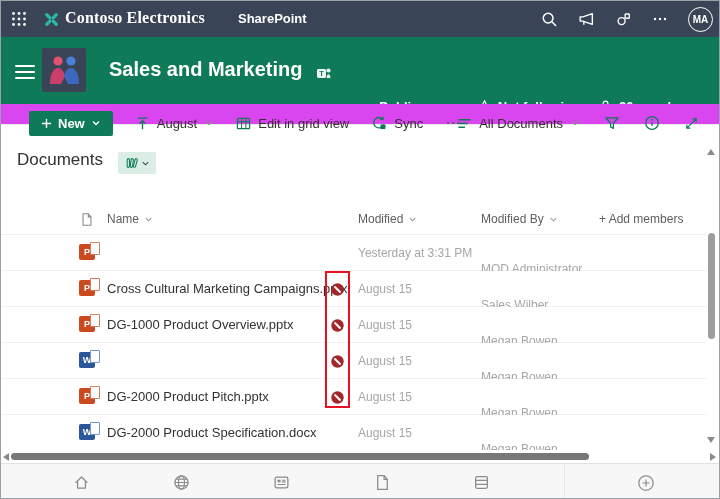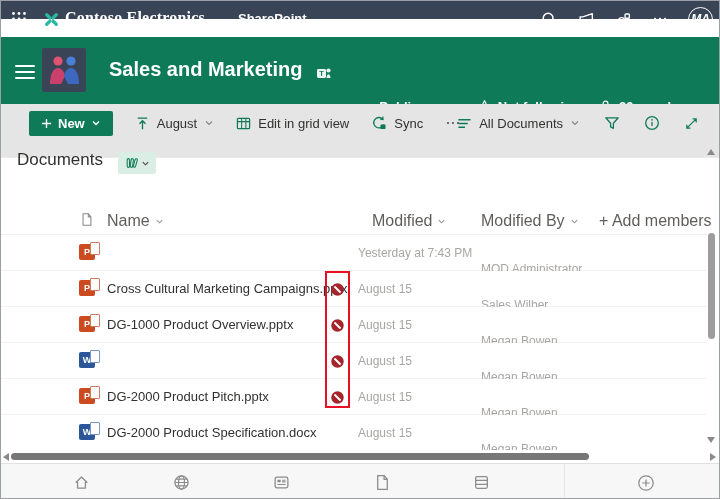--- a/index.html
+++ b/index.html
@@ -1,52 +1,52 @@
 <!DOCTYPE html>
 <html><head>
 <meta charset="utf-8">
 <style>
   * { margin:0; padding:0; box-sizing:border-box; }
   html,body { background:#fff; }
   body { font-family:"Liberation Sans", sans-serif; }
   .screen { position:relative; width:720px; height:499px; background:#fff; border:1px solid #9aa0a6; overflow:hidden; }
 
   
-  .topbar { position:absolute; left:0; top:0; width:100%; height:18px; background:#394457; display:flex; align-items:center; }
+  .topbar { position:absolute; left:0; top:0; width:100%; height:36px; background:#394457; display:flex; align-items:center; }
   .waffle { position:absolute; left:10px; top:10px; width:16px; height:16px; cursor:pointer; }
   .brandlogo { position:absolute; left:42px; top:10px; }
   .brandname { position:absolute; left:64px; top:8px; color:#fff; font-family:"Liberation Serif", serif; font-weight:bold; font-size:16px; letter-spacing:.2px; }
   .product { position:absolute; left:237px; top:10px; color:#fff; font-weight:bold; font-size:13px; }
   .topicons { position:absolute; right:6px; top:0; height:36px; display:flex; align-items:center; gap:20px; color:#fff; }
-  .avatar { width:25px; height:25px; border:1.5px solid #fff; border-radius:50%; color:#fff; font-size:12px; font-weight:bold; display:flex; align-items:center; justify-content:center;font-style:italic; }
+  .avatar { width:25px; height:25px; border:1.5px solid #fff; border-radius:50%; color:#fff; font-size:10px; font-weight:bold; display:flex; align-items:center; justify-content:center; }
 
   
   .sitebar { position:absolute; left:0; top:36px; width:100%; height:67px; background:#0E7A58; }
   .hamb { position:absolute; left:14px; top:24px; width:20px; cursor:pointer; }
   .hamb div { height:2px; background:#fff; margin:4px 0; border-radius:1px; }
   .sitelogo { position:absolute; left:41px; top:11px; width:44px; height:44px; background:#3A4457; border-radius:2px; overflow:hidden; }
   .sitetitle { position:absolute; left:108px; top:21px; color:#fff; font-size:20px; font-weight:bold; }
   .teamsic { position:absolute; left:315px; top:28px; }
   .siteright { position:absolute; right:24px; top:36px; height:67px; display:flex; align-items:center; gap:18px; color:#fff; font-size:13px; font-weight:600; }
   .siteright .grp { display:flex; align-items:center; gap:6px; cursor:pointer; }
 
   
-  .cmdbar { position:absolute; left:0; top:103px; width:100%; height:54px; background:#e5e5e5; border-bottom:1px solid #edebe9; font-size:13px; color:#323130; }
+  .cmdbar { position:absolute; left:0; top:103px; width:100%; height:21px; background:#d946ef; border-bottom:1px solid #edebe9; font-size:13px; color:#323130; }
   .cmdleft { position:absolute; left:28px; top:0; height:38px; display:flex; align-items:center; gap:22px; }
   .cmdright { position:absolute; right:20px; top:0; height:38px; display:flex; align-items:center; gap:24px; }
   .newbtn { background:#0E7A58; color:#fff; border:none; border-radius:2px; height:25px; padding:0 12px; font-size:13px; font-weight:600; display:flex; align-items:center; gap:6px; cursor:pointer; font-family:inherit; }
   .cmditem { display:flex; align-items:center; gap:7px; cursor:pointer; color:#323130; }
   .cmditem svg { color:#0E7A58; }
   .gicon { color:#0E7A58; cursor:pointer; display:flex; align-items:center; }
 
   
   .doctitle { position:absolute; left:16px; top:149px; font-size:17px; color:#323130; }
   .viewpill { position:absolute; left:117px; top:151px; width:38px; height:22px; background:#daeee6; border-radius:2px; display:flex; align-items:center; justify-content:center; gap:2px; cursor:pointer; }
 
-  .thead { position:absolute; left:0; top:205px; width:706px; height:29px; border-bottom:1px solid #f0efee; font-size:16px; color:#605e5c; }
+  .thead { position:absolute; left:0; top:205px; width:706px; height:29px; border-bottom:1px solid #f0efee; font-size:12px; color:#605e5c; }
   .th { position:absolute; top:6px; display:flex; align-items:center; gap:5px; cursor:pointer; white-space:nowrap; }
   .rows { position:absolute; left:0; top:234px; width:706px; }
   .row { position:relative; height:36px; border-bottom:1px solid #f3f2f1; background:#fff; }
   .fcell { position:absolute; left:78px; top:9px; }
   .fi { position:relative; display:block; width:16px; height:16px; border-radius:2px; color:#fff; font-size:9px; font-weight:bold; text-align:center; line-height:16px; }
   .fi.ppt { background:#CB4A1F; }
   .fi.word { background:#2B579A; }
   .fi::after { content:""; position:absolute; right:-5px; top:-2px; width:8px; height:11px; background:#fff; border:1px solid #cf7b5c; border-radius:1px; }
   .fi.word::after { border-color:#7b96c9; }
   .ncell { position:absolute; left:106px; top:10px; font-size:13px; color:#323130; cursor:pointer; white-space:nowrap; }
@@ -257,21 +257,21 @@
           <path d="M3.5 1.5h6L12.5 5v9.5h-9z" fill="none" stroke="#8a8886" stroke-width="1.2"></path>
           <path d="M9.5 1.5V5h3" fill="none" stroke="#8a8886" stroke-width="1.2"></path>
         </svg>
     </span>
     <span class="th" style="left:106px">
       <span>Name</span>
       <svg width="9" height="9" viewBox="0 0 10 10">
           <path d="M2 3.5l3 3 3-3" fill="none" stroke="#999" stroke-width="1.2"></path>
         </svg>
     </span>
-    <span class="th" style="left:371px">
+    <span class="th" style="left:357px">
       <span>Modified</span>
       <svg width="9" height="9" viewBox="0 0 10 10">
           <path d="M2 3.5l3 3 3-3" fill="none" stroke="#999" stroke-width="1.2"></path>
         </svg>
     </span>
     <span class="th" style="left:480px">
       <span>Modified By</span>
       <svg width="9" height="9" viewBox="0 0 10 10">
           <path d="M2 3.5l3 3 3-3" fill="none" stroke="#999" stroke-width="1.2"></path>
         </svg>
@@ -280,21 +280,21 @@
       <span>+ Add members</span>
     </span>
   </div>
 
   <div class="rows">
   <div class="row">
     <span class="fcell">
           <span class="fi ppt">P</span>
         </span>
 
-    <span class="mcell">Yesterday at 7:43 PM</span>
+    <span class="mcell">Yesterday at 3:31 PM</span>
     <span class="bycell">MOD Administrator</span>
   </div>
 
   <div class="row">
     <span class="fcell">
           <span class="fi ppt">P</span>
         </span>
     <span class="ncell">Cross Cultural Marketing Campaigns.pptx</span>
     <span class="bcell">
       <svg width="13" height="13" viewBox="0 0 13 13">

